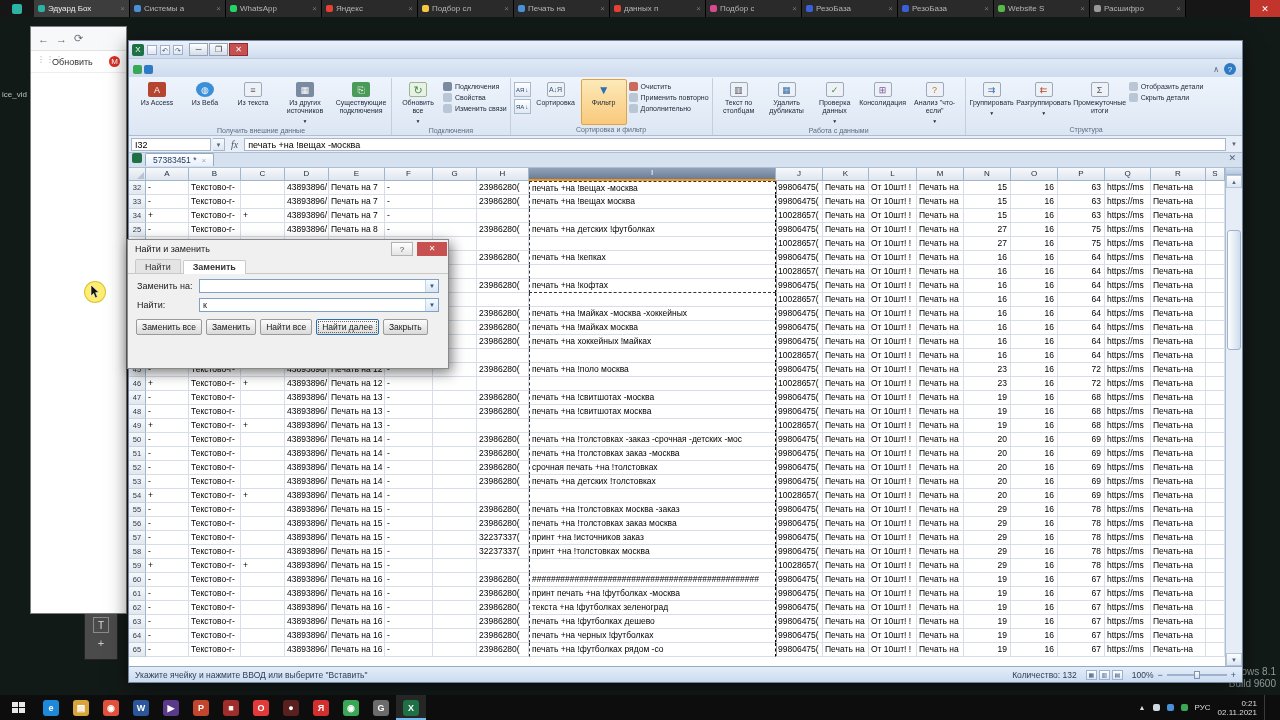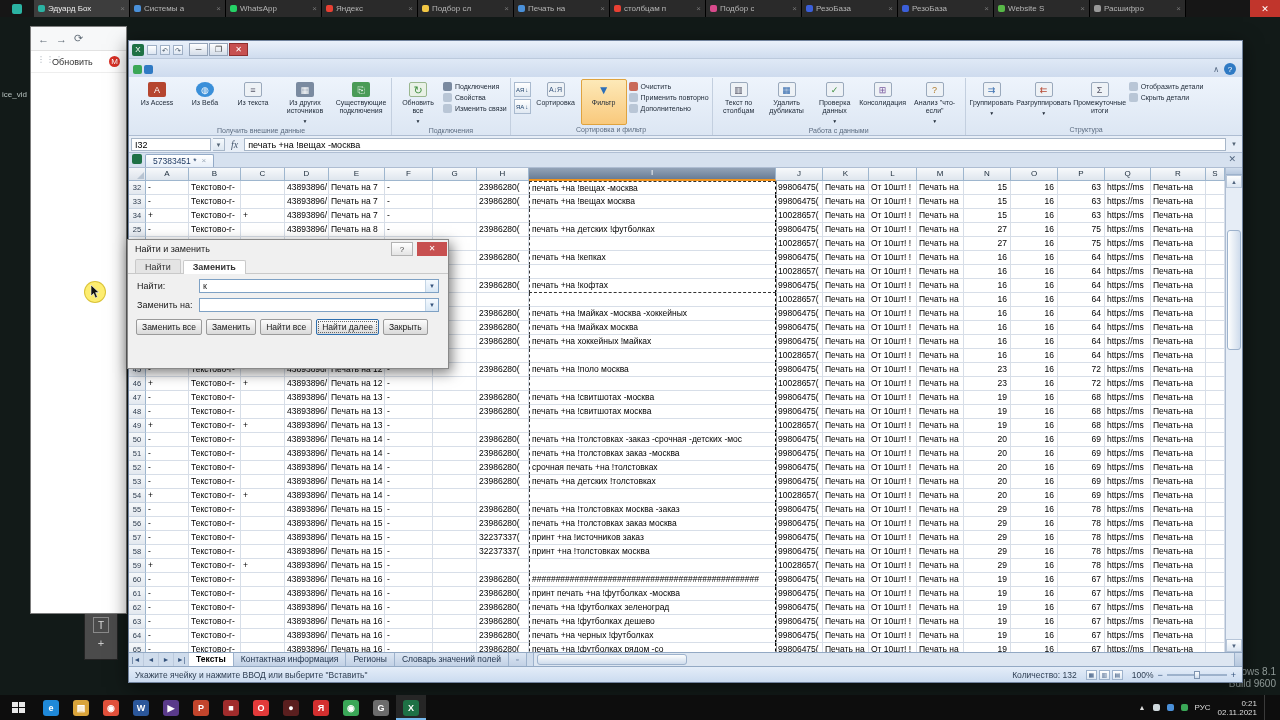--- a/index.html
+++ b/index.html
@@ -65,21 +65,21 @@
   .azcol{display:flex;flex-direction:column;gap:2px;padding-top:3px}
   .azbtn{width:17px;height:15px;border:1px solid #a9bacf;background:linear-gradient(#fff,#dfe8f2);font-size:6px;color:#23456d;display:flex;align-items:center;justify-content:center;gap:1px}
 
   .fbar{height:17px;background:#e7eef7;border-bottom:1px solid #b0bfd4;display:flex;align-items:center;gap:2px;padding:0 2px;font-size:9px}
   .namebox{width:80px;height:13px;background:#fff;border:1px solid #a7b6c8;padding:0 3px;line-height:12px;color:#000}
   .nb-drop{width:12px;height:13px;border:1px solid #a7b6c8;border-left:none;background:linear-gradient(#f6fafd,#dde7f1);font-size:6px;text-align:center;line-height:13px;color:#567}
   .fx{font-style:italic;font-family:"Liberation Serif",serif;font-size:10px;color:#44566d;padding:0 4px}
   .finput{flex:1;height:13px;background:#fff;border:1px solid #a7b6c8;padding:0 3px;line-height:12px;color:#000;white-space:nowrap;overflow:hidden}
   .f-exp{width:12px;font-size:6px;color:#567;text-align:center}
 
-  .otab-row{height:15px;background:#d6e1ef;border-bottom:1px solid #aebdd2;display:flex;align-items:center;padding-left:3px}
+  .otab-row{height:15px;background:#d6e1ef;border-bottom:1px solid #aebdd2;display:flex;align-items:flex-start;padding-left:3px}
   .otab-icon{width:10px;height:10px;background:#1e7145;border-radius:2px;margin:0 3px 2px 0}
   .otab{height:13px;background:linear-gradient(#ffffff,#e7eff9);border:1px solid #93aac7;border-bottom:none;border-radius:2px 2px 0 0;font-size:8.5px;padding:0 7px;display:flex;gap:5px;align-items:center;color:#1f3a63}
   .otab .tab-close{color:#9aa7b6;font-size:8px}
   .otab-x{margin-left:auto;padding:0 6px 2px;color:#51657f;font-size:9px}
 
   .gridwrap{position:relative;flex:1;background:#fff;overflow:hidden}
   .colhdrs{display:flex;height:13px;width:1096px}
   .corner{width:17px;background:linear-gradient(#f4f6f9,#dde3eb);border-right:1px solid #9eb6ce;border-bottom:1px solid #9eb6ce;position:relative;flex-shrink:0}
   .corner::after{content:"";position:absolute;right:1px;bottom:1px;border-style:solid;border-width:0 0 7px 7px;border-color:transparent transparent #b8c4d2 transparent}
   .ch{border-right:1px solid #9eb6ce;border-bottom:1px solid #9eb6ce;background:linear-gradient(#f7f9fb,#dfe6ee);font-size:8px;color:#20303f;text-align:center;line-height:12px;flex-shrink:0}
@@ -189,21 +189,21 @@
         <div class="tab-label">Подбор сл</div>
         <div class="tab-close">×</div>
       </div>
       <div class="browser-tab">
         <div class="favicon" style="background: rgb(74, 144, 217);"></div>
         <div class="tab-label">Печать на</div>
         <div class="tab-close">×</div>
       </div>
       <div class="browser-tab">
         <div class="favicon" style="background: rgb(232, 64, 51);"></div>
-        <div class="tab-label">столбцам п</div>
+        <div class="tab-label">данных п</div>
         <div class="tab-close">×</div>
       </div>
       <div class="browser-tab">
         <div class="favicon" style="background: rgb(217, 74, 140);"></div>
         <div class="tab-label">Подбор с</div>
         <div class="tab-close">×</div>
       </div>
       <div class="browser-tab">
         <div class="favicon" style="background: rgb(59, 95, 217);"></div>
         <div class="tab-label">РезоБаза</div>
@@ -1130,21 +1130,21 @@
         <div class="grow">
           <div class="rowhdr">62</div>
           <div class="cell" style="width: 43px;">-</div>
           <div class="cell" style="width: 52px;">Текстово-г-</div>
           <div class="cell" style="width: 44px;"></div>
           <div class="cell" style="width: 44px;">43893896/</div>
           <div class="cell" style="width: 56px;">Печать на 16</div>
           <div class="cell" style="width: 48px;">-</div>
           <div class="cell" style="width: 44px;"></div>
           <div class="cell" style="width: 52px;">23986280(</div>
-          <div class="cell ci" style="width: 247px;">печать +на !футболках зеленоград</div>
+          <div class="cell ci" style="width: 247px;">текста +на !футболках зеленоград</div>
           <div class="cell" style="width: 47px;">99806475(</div>
           <div class="cell" style="width: 46px;">Печать на</div>
           <div class="cell" style="width: 48px;">От 10шт! !</div>
           <div class="cell" style="width: 47px;">Печать на</div>
           <div class="cell num" style="width: 47px;">19</div>
           <div class="cell num" style="width: 47px;">16</div>
           <div class="cell num" style="width: 47px;">67</div>
           <div class="cell" style="width: 46px;">https://ms</div>
           <div class="cell" style="width: 55px;">Печать-на</div>
           <div class="cell" style="flex: 1 1 0%;"></div>
@@ -1219,37 +1219,20 @@
     <div class="vscroll">
       <div class="vs-split"></div>
       <div class="vs-btn">▲</div>
       <div class="vs-track">
           <div class="vs-thumb"></div>
         </div>
       <div class="vs-btn">▼</div>
     </div>
   </div>
 
-  <div class="shrow">
-    <div class="shnav">|◄</div>
-    <div class="shnav">◄</div>
-    <div class="shnav">►</div>
-    <div class="shnav">►|</div>
-    <div id="sheet-tabs" style="display:flex">
-        <div class="shtab active">Тексты</div>
-        <div class="shtab">Контактная информация</div>
-        <div class="shtab">Регионы</div>
-        <div class="shtab">Словарь значений полей</div>
-      </div>
-    <div class="sh-ins">▫</div>
-    <div class="hscroll">
-        <div class="hthumb"></div>
-      </div>
-    <div class="shsplit"></div>
-  </div>
 
   <div class="sbar">
     <span class="sbar-left">Укажите ячейку и нажмите ВВОД или выберите "Вставить"</span>
     <span>Количество: 132</span>
     <span class="views">
       <span>▦</span>
       <span>▥</span>
       <span>▤</span>
     </span>
     <span class="zoomwrap">
@@ -1267,30 +1250,30 @@
   <div class="dlg-title">
     <span class="dlg-title-text">Найти и заменить</span>
     <span class="dlg-help">?</span>
     <span class="dlg-close">✕</span>
   </div>
   <div class="dlg-tabs">
     <div class="dlg-tab">Найти</div>
     <div class="dlg-tab active">Заменить</div>
   </div>
   <div class="dlg-row">
+    <label>Заменить на:</label>
+    <div class="combo">
+      <span></span>
+      <span class="cdrop">▼</span>
+    </div>
+  </div>
+  <div class="dlg-row">
     <label>Найти:</label>
     <div class="combo">
       <span>к</span>
-      <span class="cdrop">▼</span>
-    </div>
-  </div>
-  <div class="dlg-row">
-    <label>Заменить на:</label>
-    <div class="combo">
-      <span></span>
       <span class="cdrop">▼</span>
     </div>
   </div>
   <div class="dlg-btns" id="dlg-buttons">
       <button class="btn">Заменить все</button>
       <button class="btn">Заменить</button>
       <button class="btn">Найти все</button>
       <button class="btn def">Найти далее</button>
       <button class="btn">Закрыть</button>
     </div>

